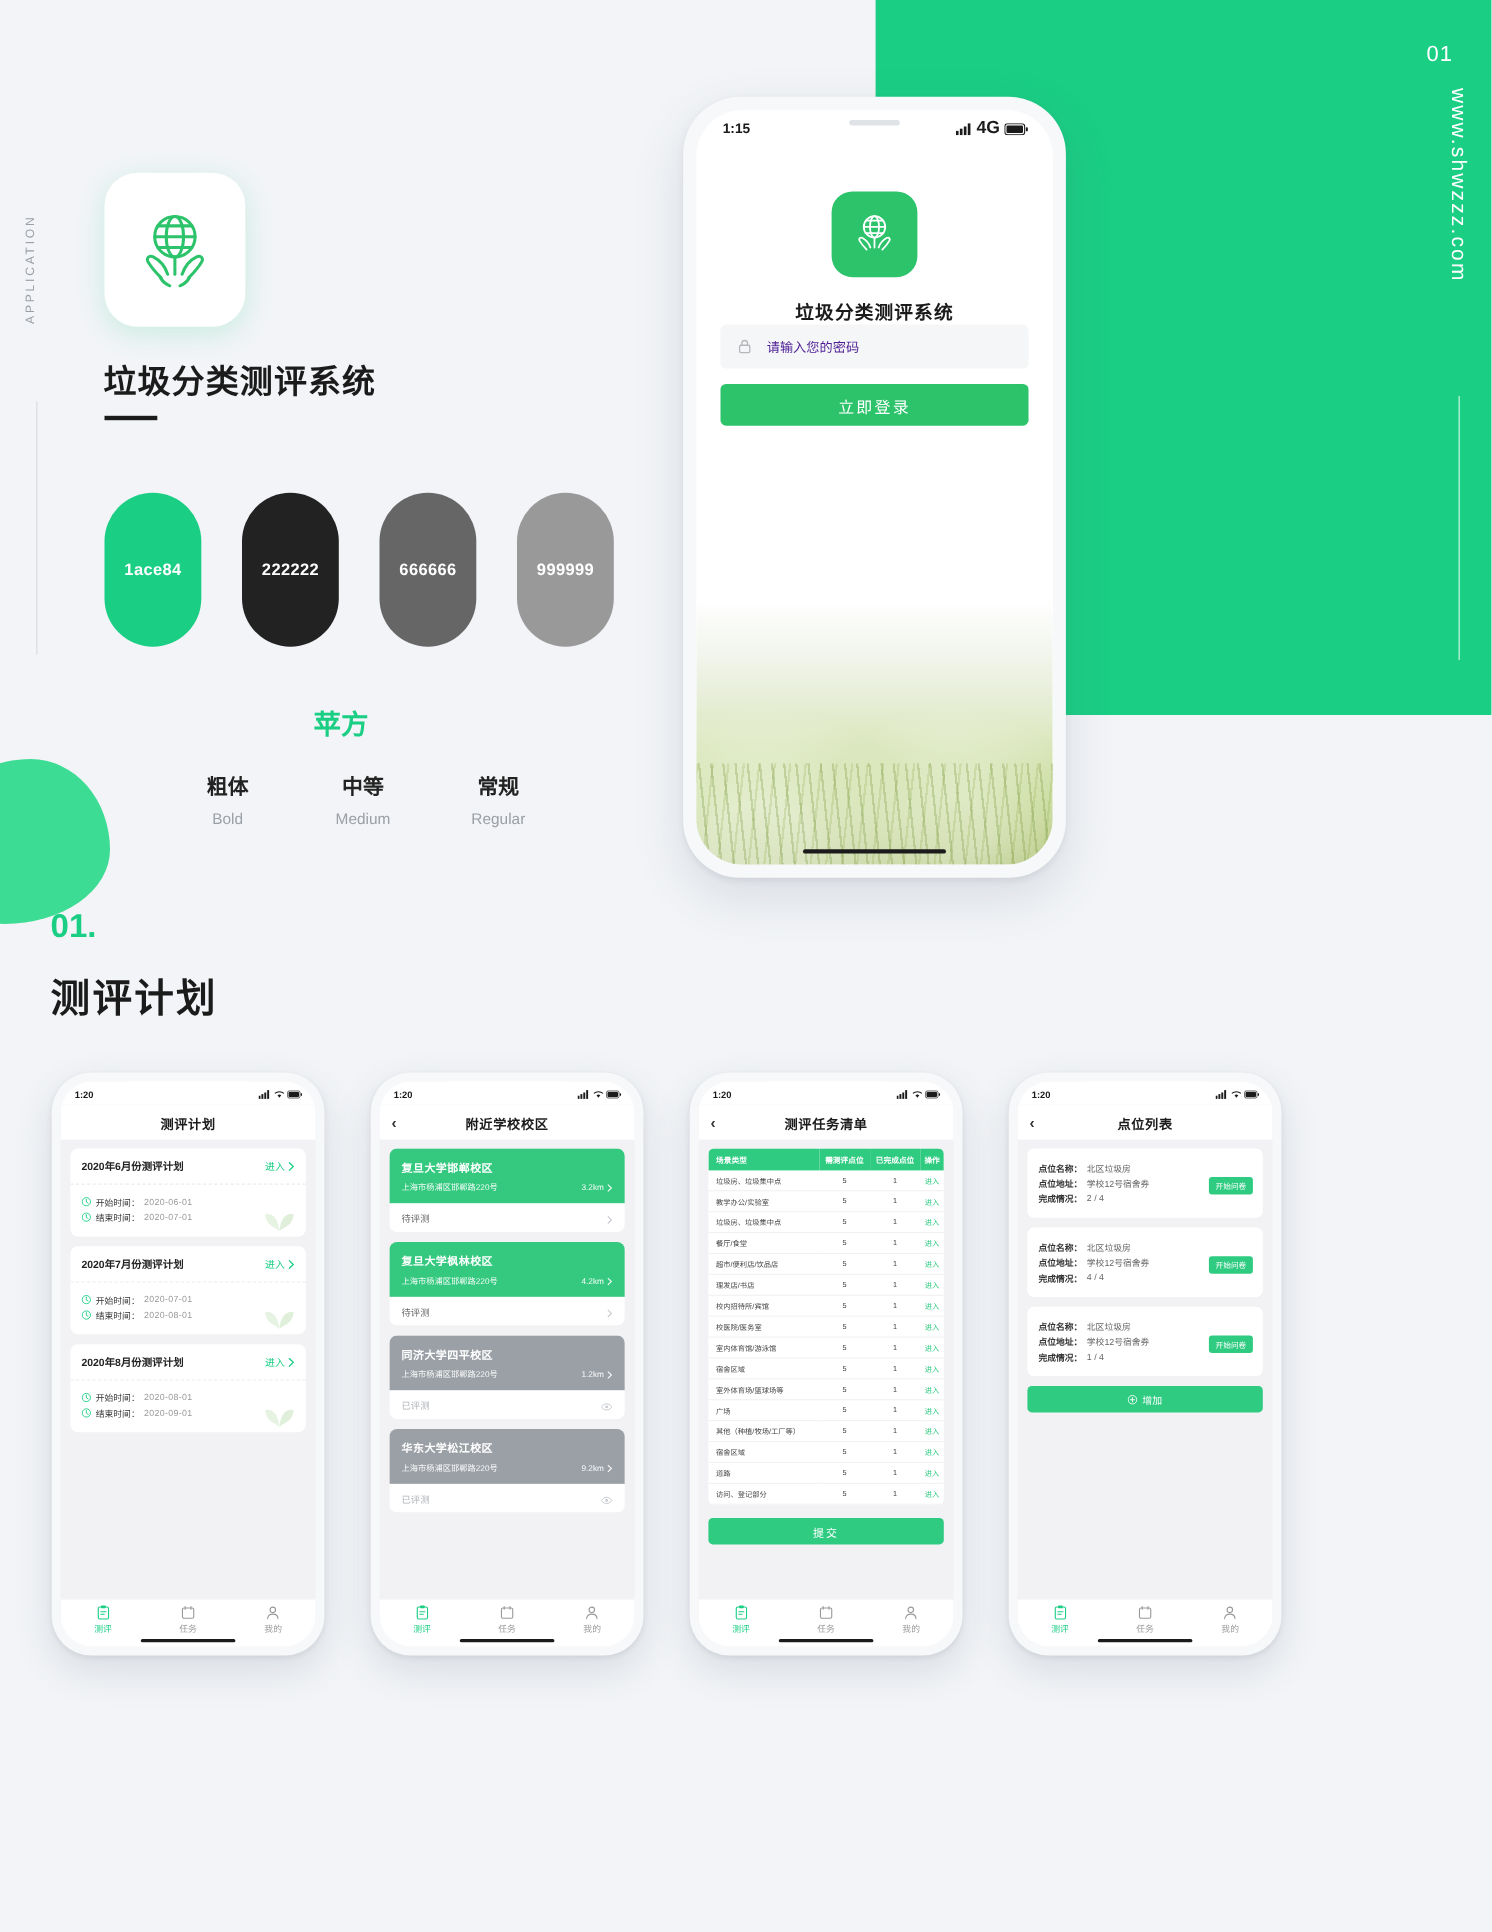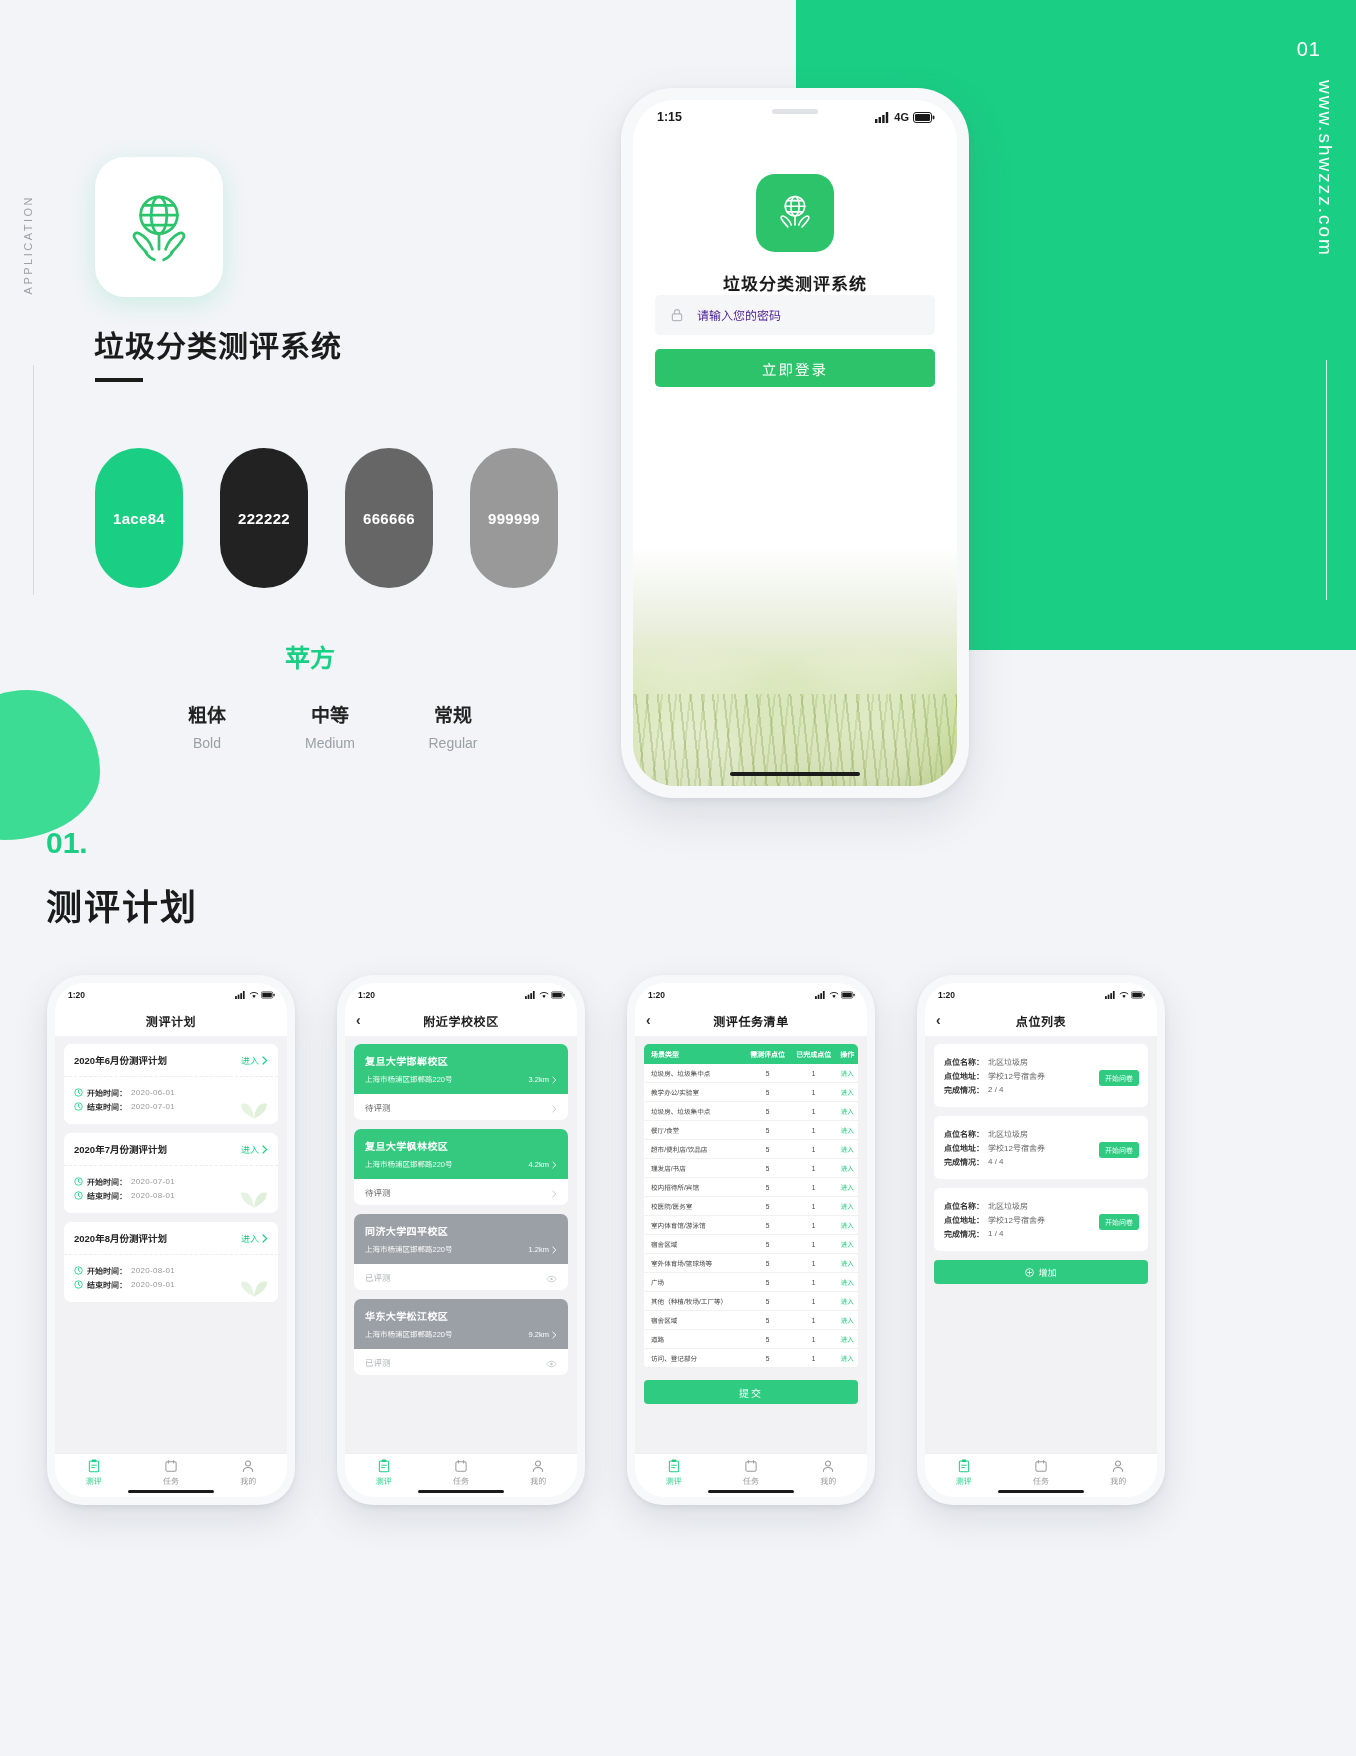--- a/index.html
+++ b/index.html
@@ -229,21 +229,21 @@
     margin-bottom: 9px; overflow: hidden;
   }
   .plan-head {
     display: flex; align-items: center; justify-content: space-between;
     padding: 9px 10px; border-bottom: 1px dashed #ececec;
   }
   .plan-name { font-size: 9.5px; font-weight: bold; color: #222222; }
   .plan-enter { font-size: 9px; color: #1ace84; display: flex; align-items: center; gap: 3px; }
   .plan-body { padding: 7px 10px 9px; position: relative; }
   .plan-row { display: flex; align-items: center; gap: 4px; margin: 3px 0; }
-  .plan-row .k { font-size: 8px; font-weight: bold; color: #333333; text-align: right; }
+  .plan-row .k { font-size: 8px; font-weight: normal; color: #333333; text-align: right; }
   .plan-row .v { font-size: 8px; color: #999999; letter-spacing: .3px; }
   .leaf { position: absolute; right: 9px; bottom: 4px; opacity: .5; }
 
   
   .campus-card { border-radius: 7px; margin-bottom: 9px; overflow: hidden; }
   .campus-top { padding: 9px 11px 10px; color: #ffffff; }
   .campus-top.green { background: #34c97f; }
   .campus-top.grey  { background: #9ba0a6; }
   .campus-name { font-size: 10px; font-weight: bold; letter-spacing: .4px; }
   .campus-sub { display: flex; align-items: flex-end; justify-content: space-between; margin-top: 5px; }
@@ -360,21 +360,21 @@
         </div>
       <div class="status-big">
         <span class="sig">1:15</span>
         <span class="status-right">
           <svg width="15" height="11" viewBox="0 0 15 11">
             <rect x="0" y="7" width="2.4" height="4" fill="#1b1b1b"></rect>
               <rect x="3.6" y="5" width="2.4" height="6" fill="#1b1b1b"></rect>
             <rect x="7.2" y="3" width="2.4" height="8" fill="#1b1b1b"></rect>
               <rect x="10.8" y="0" width="2.4" height="11" fill="#1b1b1b"></rect>
           </svg>
-          <span style="font-size:11px">4G</span>
+          <span style="font-size:16px">4G</span>
           <svg width="22" height="11" viewBox="0 0 22 11">
             <rect x="0.5" y="0.5" width="18" height="10" rx="2.5" fill="none" stroke="#1b1b1b"></rect>
             <rect x="2" y="2" width="15" height="7" rx="1.2" fill="#1b1b1b"></rect>
             <rect x="19.6" y="3.6" width="1.8" height="3.8" rx=".8" fill="#1b1b1b"></rect>
           </svg>
         </span>
       </div>
 
       <div class="login-logo">
         <svg width="48" height="48" viewBox="0 0 64 64">

